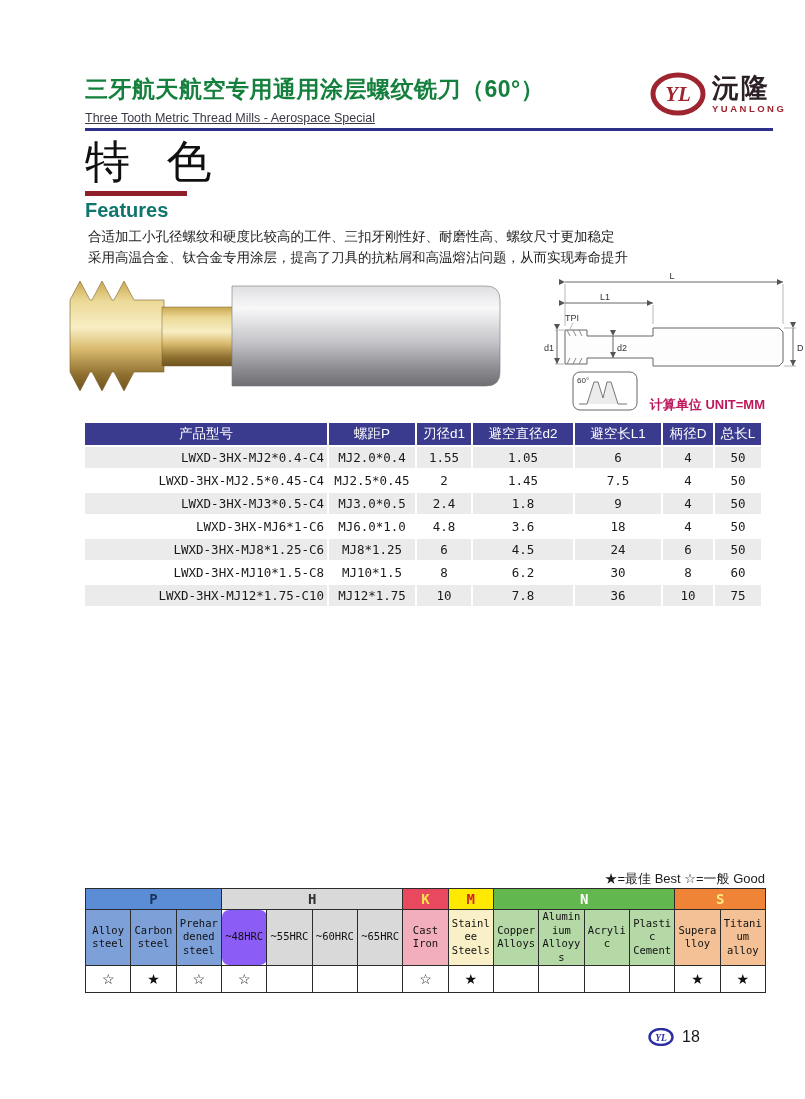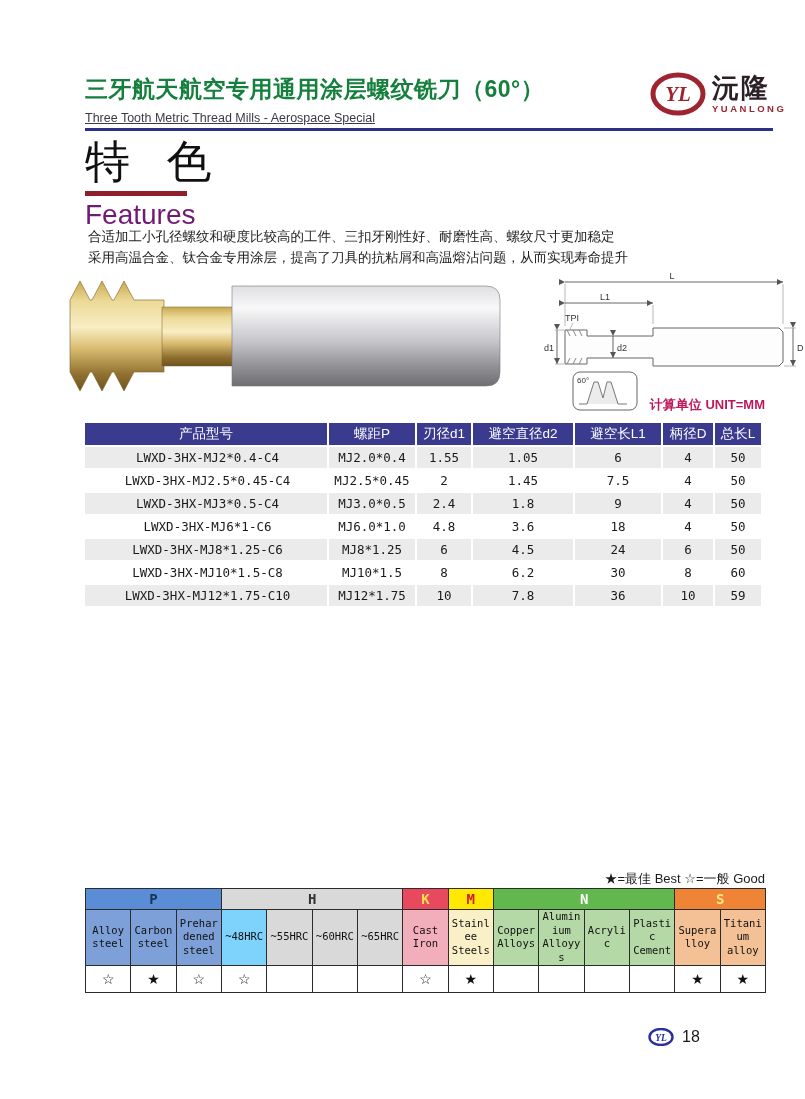--- a/index.html
+++ b/index.html
@@ -13,34 +13,34 @@
   .hdr .subtitle { margin-top:6px; font-size:12.5px; color:#3a3a46;text-decoration:underline; }
   .logo { position:absolute; left:650px; top:62px; width:148px; height:64px; display:flex; align-items:center; }
   .logo .brandtxt { margin-left:6px; line-height:1; }
   .logo .zh { font-size:27px; font-weight:bold; color:#2a2026; letter-spacing:2px; }
   .logo .en { font-size:9.5px; font-weight:bold; color:#9e2430; letter-spacing:2.5px; margin-top:2px; }
   .rule { position:absolute; left:85px; top:128px; width:688px; height:3px; background:#2c3187; }
 
   
   .feat-zh { position:absolute; left:85px; top:132px; font-size:45px; font-weight:500; color:#101010; letter-spacing:12px; }
   .feat-bar { position:absolute; left:85px; top:191px; width:102px; height:5px; background:#8e1f2b; }
-  .feat-en { position:absolute; left:85px; top:199px; font-size:28px; font-weight:normal; color:#701a75; }
+  .feat-en { position:absolute; left:85px; top:199px; font-size:20px; font-weight:bold; color:#0f766e; }
   .feat-lines { position:absolute; left:88px; top:226px; width:660px; font-size:13.5px; color:#222; line-height:21px; }
 
   
   .photo { position:absolute; left:62px; top:270px; }
   .diagram { position:absolute; left:543px; top:270px; }
   .unit-note { position:absolute; left:465px; top:396px; width:300px; text-align:right; font-size:13px; font-weight:700; color:#be185d; }
 
   
   .spec-table { position:absolute; left:83px; top:421px; border-collapse:separate; border-spacing:2px; font-size:13px; }
   .spec-table th { background:#3a3a8e; color:#fff; font-weight:normal; font-size:13.5px; height:22px; padding:0 4px; font-family:"Liberation Sans",sans-serif; }
   .spec-table td { height:21px; text-align:center; color:#1a1a1a; font-family:"DejaVu Sans Mono", monospace; font-size:12.5px; padding:0 3px; }
   .spec-table tr.shade td { background:#ebebeb; }
-  .spec-table td.model { text-align:center; padding-left:6px; }
+  .spec-table td.model { text-align:right; padding-left:6px; }
 
   
   .legend { position:absolute; left:465px; top:870px; width:300px; text-align:right; font-size:13px; color:#1c1c1c; }
   .mat-table { position:absolute; left:85px; top:888px; width:680px; border-collapse:collapse; table-layout:fixed; }
   .mat-table th, .mat-table td { border:1px solid #2b2b2b; text-align:center; overflow:hidden; }
   .mat-table .mg { height:21px; font-family:"DejaVu Sans Mono", monospace; font-size:14px; font-weight:bold; }
   .mat-table .mzh { height:21px; font-size:12px; color:#111; font-weight:normal; }
   .mat-table .men { height:55px; font-family:"DejaVu Sans Mono", monospace; font-size:10.5px; line-height:1.3; color:#111; padding:0 1px; word-wrap:break-word; }
   .mat-table .mrt { height:27px; background:#fff; font-size:14px; color:#111; }
 
@@ -223,21 +223,21 @@
           <td>8</td>
           <td>60</td>
         </tr>
         <tr class="shade">
           <td class="model">LWXD-3HX-MJ12*1.75-C10</td>
           <td>MJ12*1.75</td>
           <td>10</td>
           <td>7.8</td>
           <td>36</td>
           <td>10</td>
-          <td>59</td>
+          <td>75</td>
         </tr>
       </tbody>
   </table>
 
   <div class="legend">★=最佳 Best  ☆=一般 Good</div>
   <table class="mat-table">
     <colgroup id="mat-cols">
         <col style="width: 45.33px;">
         <col style="width: 45.33px;">
         <col style="width: 45.33px;">
@@ -260,21 +260,21 @@
           <th class="mg" colspan="4" style="background: rgb(217, 217, 217); color: rgb(51, 51, 51);">H</th>
           <th class="mg" colspan="1" style="background: rgb(232, 73, 95); color: rgb(255, 225, 77);">K</th>
           <th class="mg" colspan="1" style="background: rgb(255, 233, 0); color: rgb(208, 32, 48);">M</th>
           <th class="mg" colspan="4" style="background: rgb(98, 184, 78); color: rgb(255, 255, 255);">N</th>
           <th class="mg" colspan="2" style="background: rgb(239, 131, 54); color: rgb(255, 235, 132);">S</th>
         </tr>
       <tr id="mat-en">
           <td class="men" style="background: rgb(125, 160, 216);">Alloy steel</td>
           <td class="men" style="background: rgb(125, 160, 216); margin-top: 8px;">Carbon steel</td>
           <td class="men" style="background: rgb(125, 160, 216);">Prehardened steel</td>
-          <td class="men" style="background: #7dd3fc;">~48HRC</td>
+          <td class="men" style="background: #8b5cf6; border-radius: 7px;">~48HRC</td>
           <td class="men" style="background: rgb(217, 217, 217);">~55HRC</td>
           <td class="men" style="background: rgb(217, 217, 217);">~60HRC</td>
           <td class="men" style="background: rgb(217, 217, 217);">~65HRC</td>
           <td class="men" style="background: rgb(242, 174, 186);">Cast Iron</td>
           <td class="men" style="background: rgb(250, 240, 200);">Stainlee Steels</td>
           <td class="men" style="background: rgb(181, 217, 166);">Copper Alloys</td>
           <td class="men" style="background: rgb(181, 217, 166);">Aluminium Alloyys</td>
           <td class="men" style="background: rgb(181, 217, 166);">Acrylic</td>
           <td class="men" style="background: rgb(181, 217, 166);">Plastic Cement</td>
           <td class="men" style="background: rgb(244, 193, 150);">Superalloy</td>

